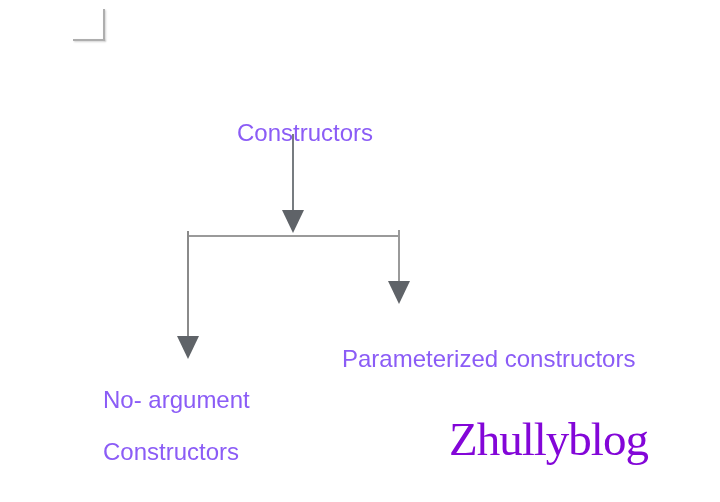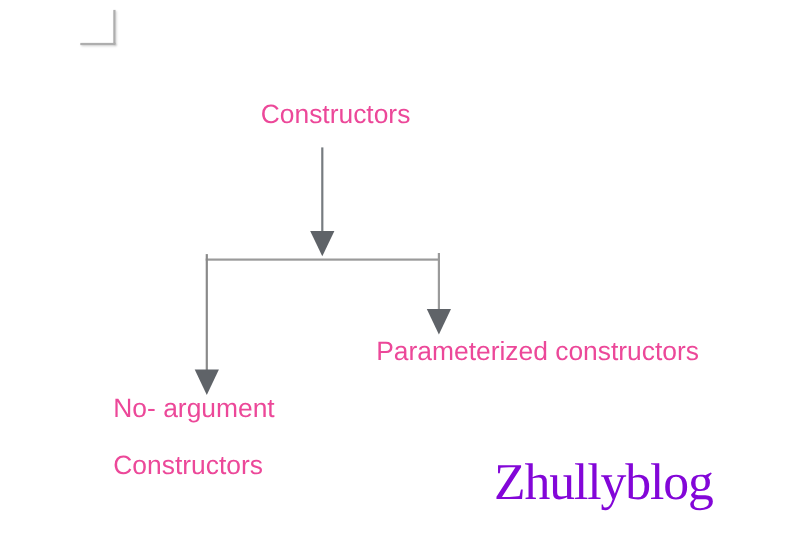--- a/index.html
+++ b/index.html
@@ -26,27 +26,28 @@
   }
   .corner-h {
     left: 73px; top: 39px;
     width: 32px; height: 2px;
     background: #aeaeae;
     box-shadow: 1px 1px 2px rgba(0,0,0,0.18);
   }
 
   
   .node-label {
-    color: #ec4899;
+    color: #8b5cf6;
     font-size: 24px;
     line-height: 28px;
     white-space: nowrap;
+    margin-top: 28px;
   }
   .lbl-root  { left: 237px; top: 91px;  }
-  .lbl-right { left: 342px; top: 306px; }
+  .lbl-right { left: 342px; top: 317px; }
   .lbl-left1 { left: 103px; top: 358px; text-align: center; }
   .lbl-left2 { left: 103px; top: 410px; }
 
   
   .line { background: #8a8a8a; }
   .line-main-v  { left: 292px; top: 134px; width: 2px;  height: 78px; background: #777c80; }
   .line-horiz   { left: 187px; top: 235px; width: 213px; height: 2px; background: #9a9a9a; }
   .line-left-v  { left: 187px; top: 231px; width: 2px;  height: 108px; background: #8a8a8a; }
   .line-right-v { left: 398px; top: 230px; width: 2px;  height: 52px;  background: #9a9a9a; }
 

